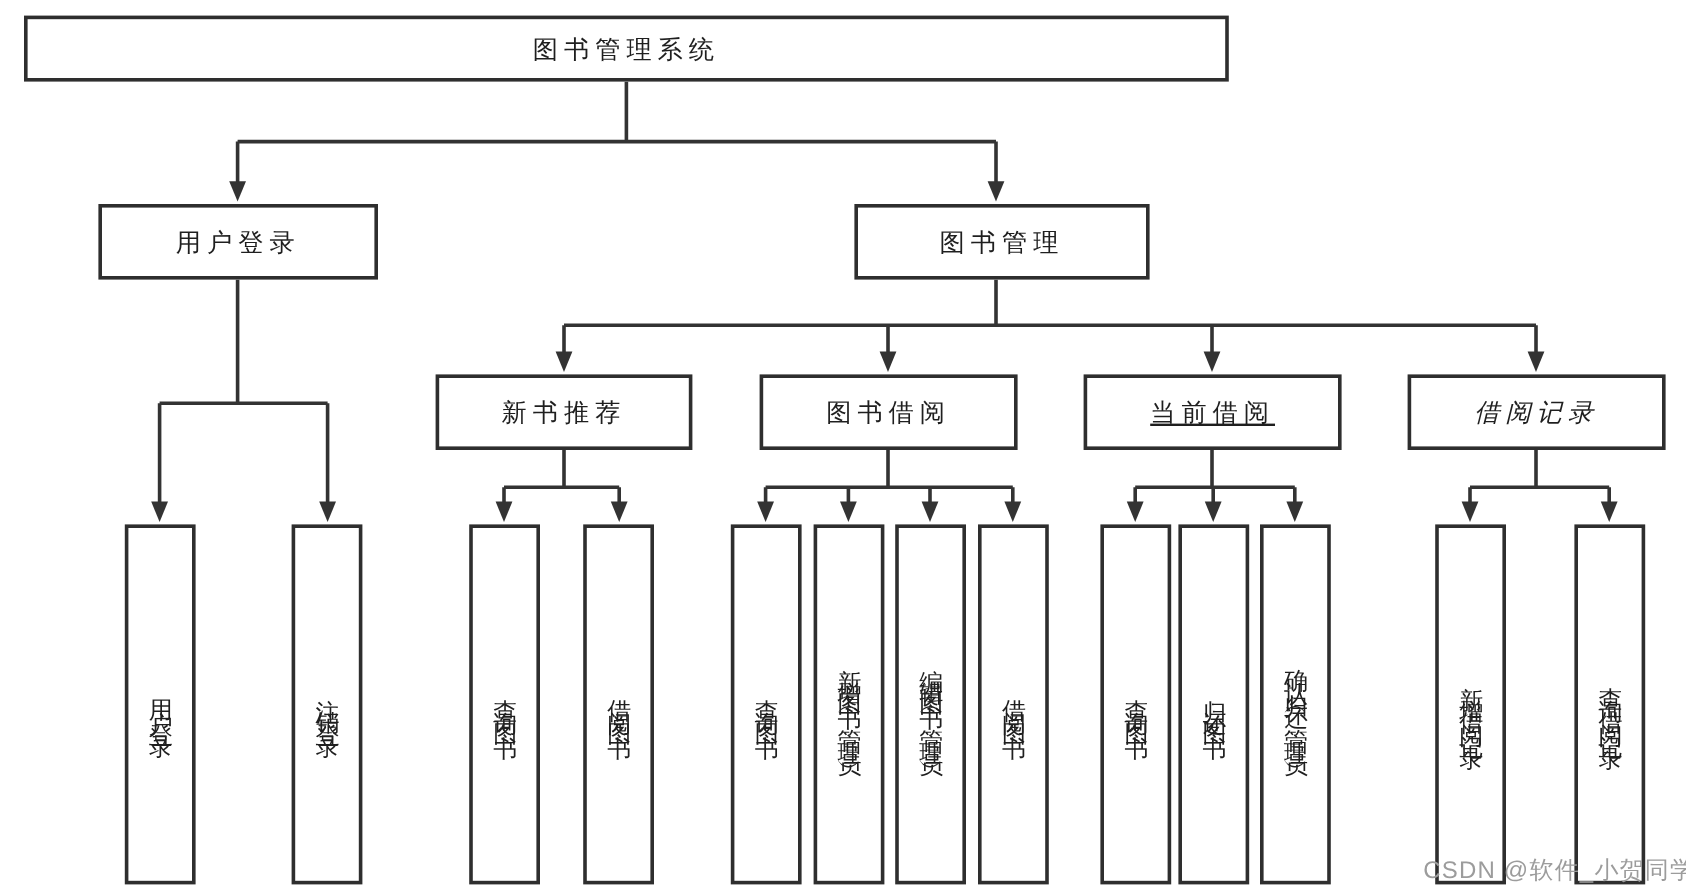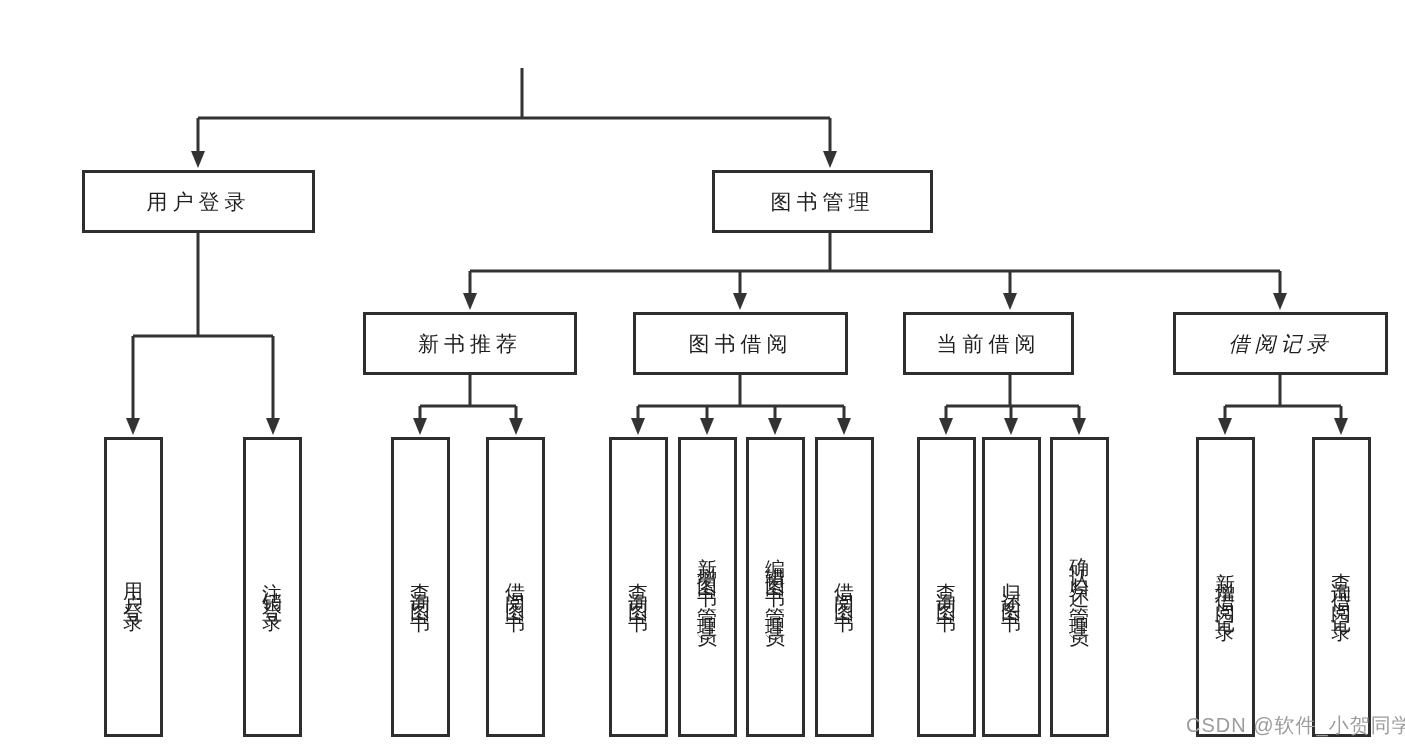--- a/index.html
+++ b/index.html
@@ -102,27 +102,28 @@
       <polygon points="768,418 782,418 775,435"></polygon>
       <polygon points="837,418 851,418 844,435"></polygon>
       <polygon points="939,418 953,418 946,435"></polygon>
       <polygon points="1004,418 1018,418 1011,435"></polygon>
       <polygon points="1072,418 1086,418 1079,435"></polygon>
       <polygon points="1218,418 1232,418 1225,435"></polygon>
       <polygon points="1334,418 1348,418 1341,435"></polygon>
     </g>
   </svg>
 
+  <div class="hbox" style="left:20px; top:13px; width:1004px; height:55px;">图书管理系统</div>
 
   <div class="hbox" style="left:82px; top:170px; width:233px; height:63px;">用户登录</div>
-  <div class="hbox" style="left:712px; top:170px; width:221px; height:63px;">图书管理</div>
+  <div class="hbox" style="left:712px; top:170px; width:246px; height:63px;">图书管理</div>
 
   <div class="hbox" style="left:363px; top:312px; width:214px; height:63px;">新书推荐</div>
   <div class="hbox" style="left:633px; top:312px; width:215px; height:63px;">图书借阅</div>
-  <div class="hbox" style="left:903px; top:312px; width:171px; height:63px;">当前借阅</div>
+  <div class="hbox" style="left:903px; top:312px; width:215px; height:63px;text-decoration:underline;">当前借阅</div>
   <div class="hbox" style="left:1173px; top:312px; width:215px; height:63px;font-style:italic;">借阅记录</div>
 
   <div class="vbox" style="left:104px;">
     <span class="vt">用户登录</span>
   </div>
   <div class="vbox" style="left:243px;">
     <span class="vt">注销登录</span>
   </div>
 
   <div class="vbox" style="left:391px;">

